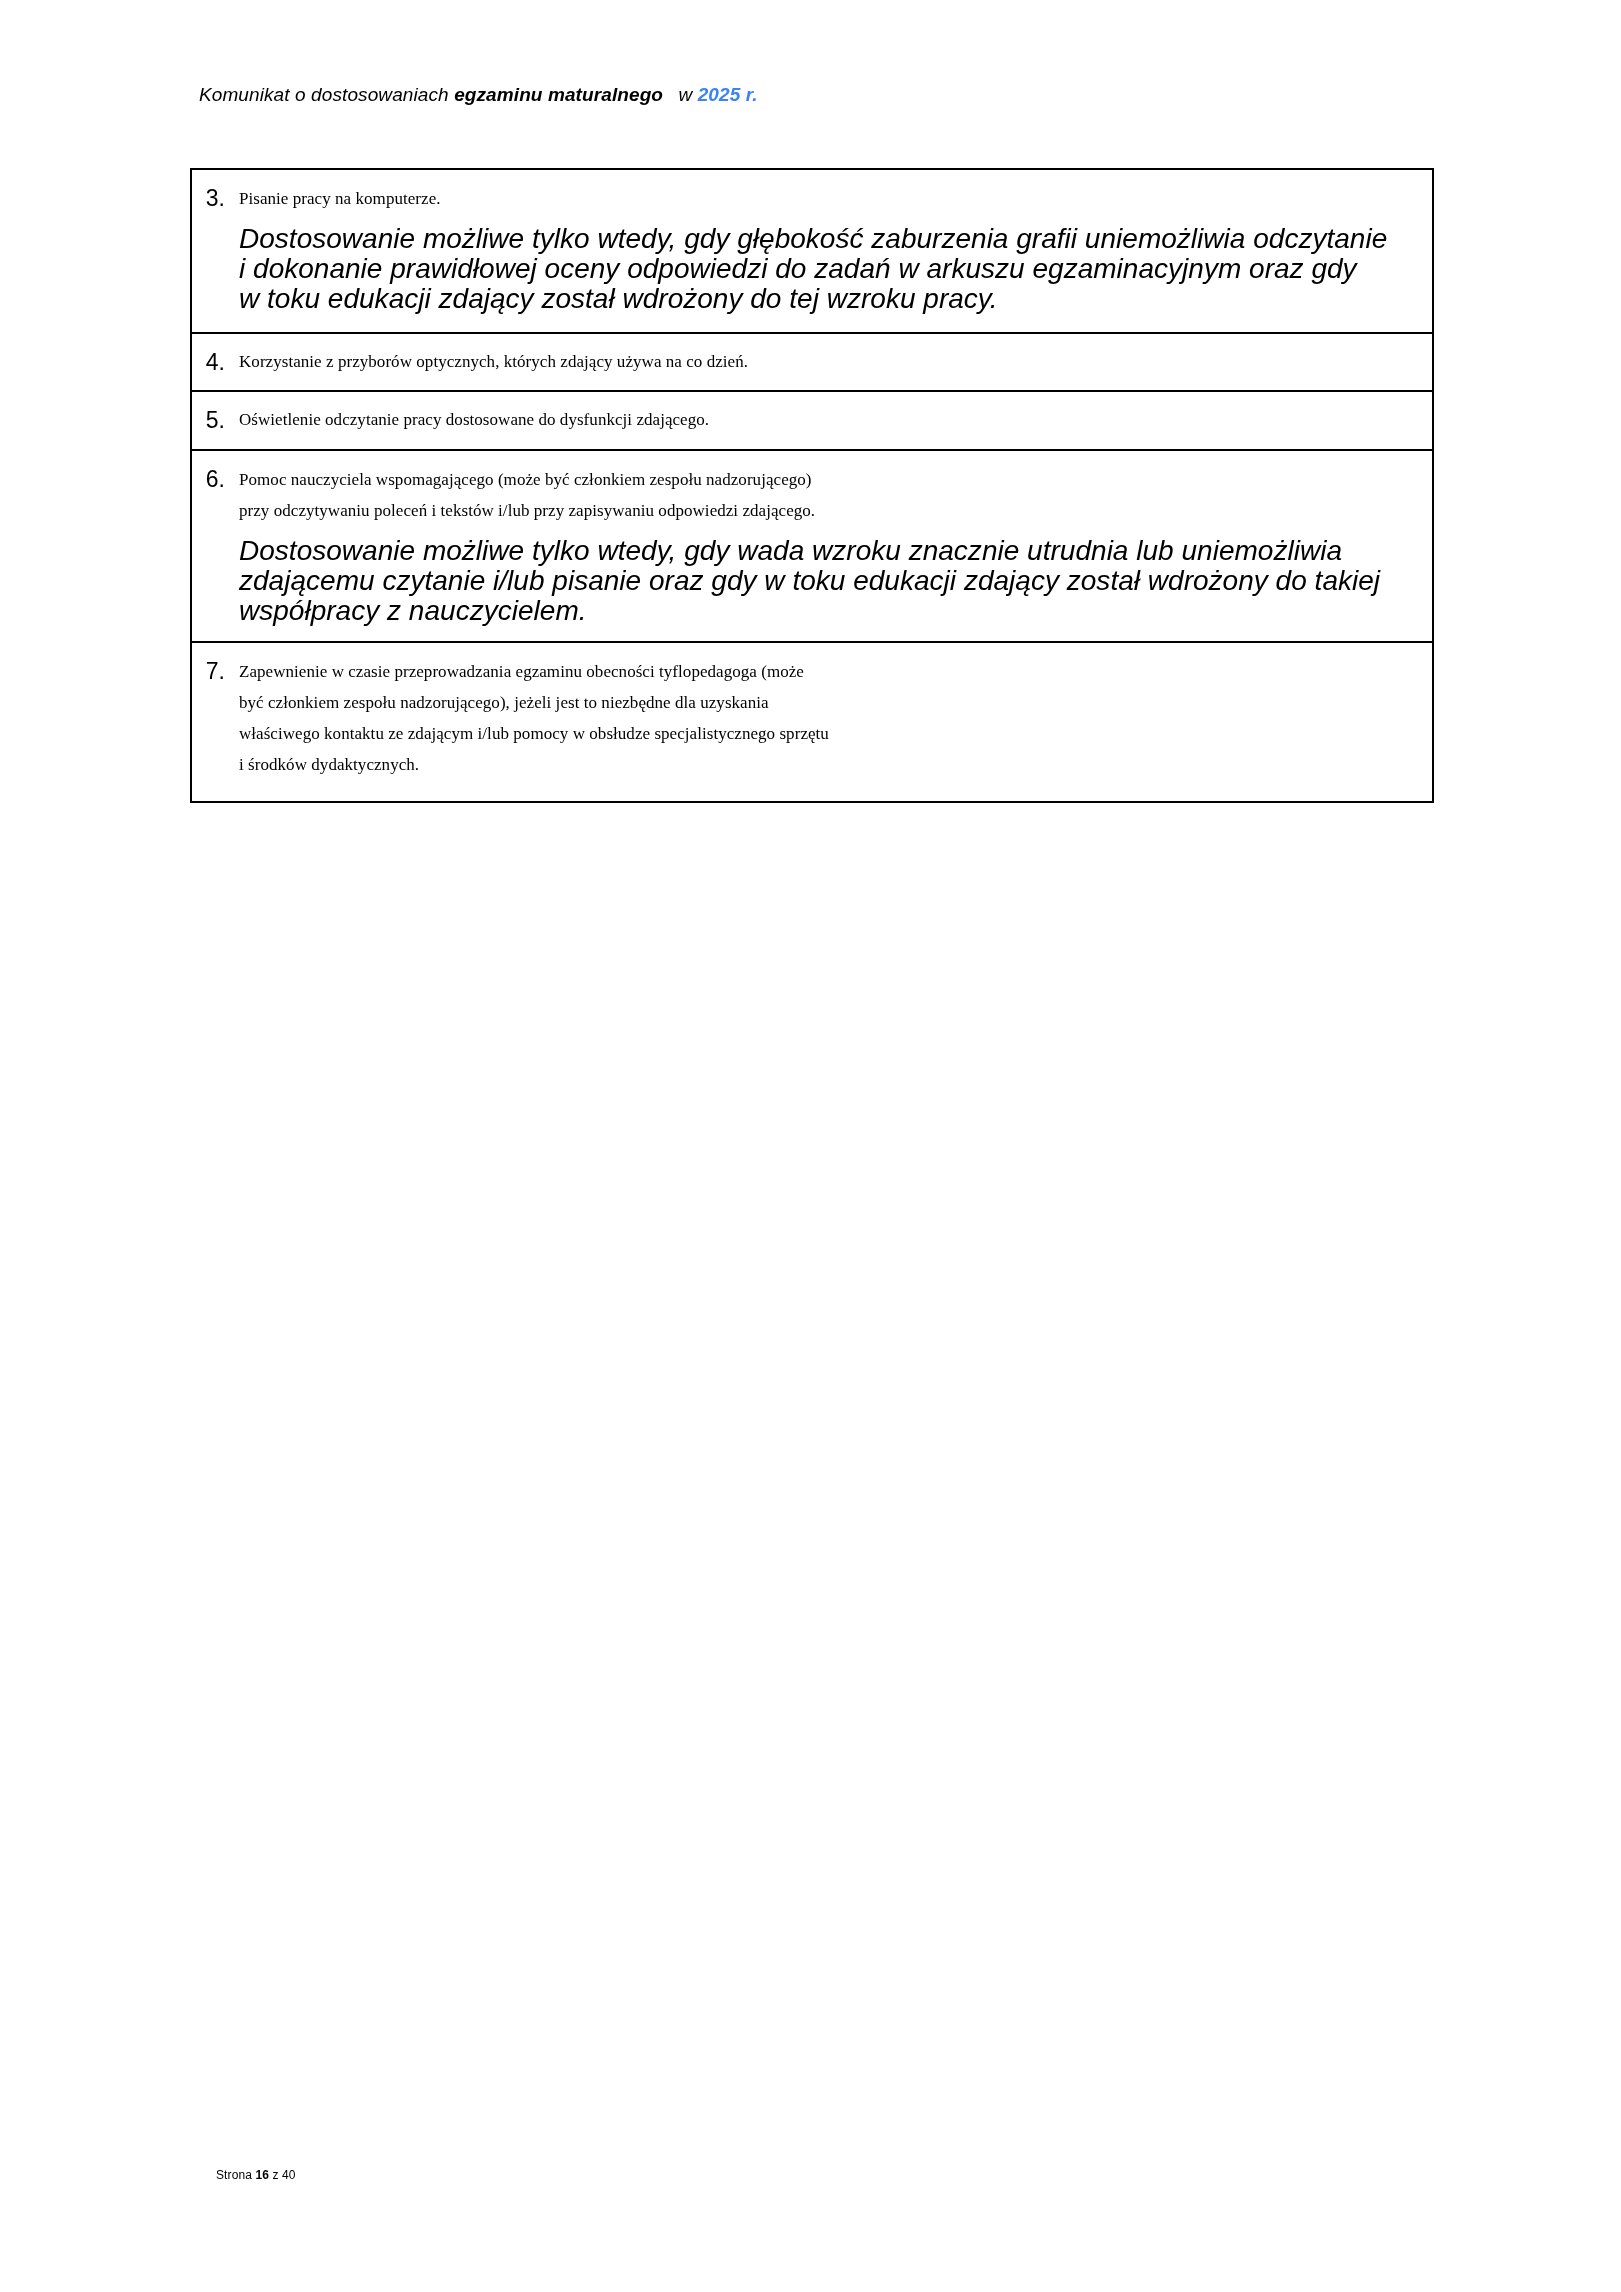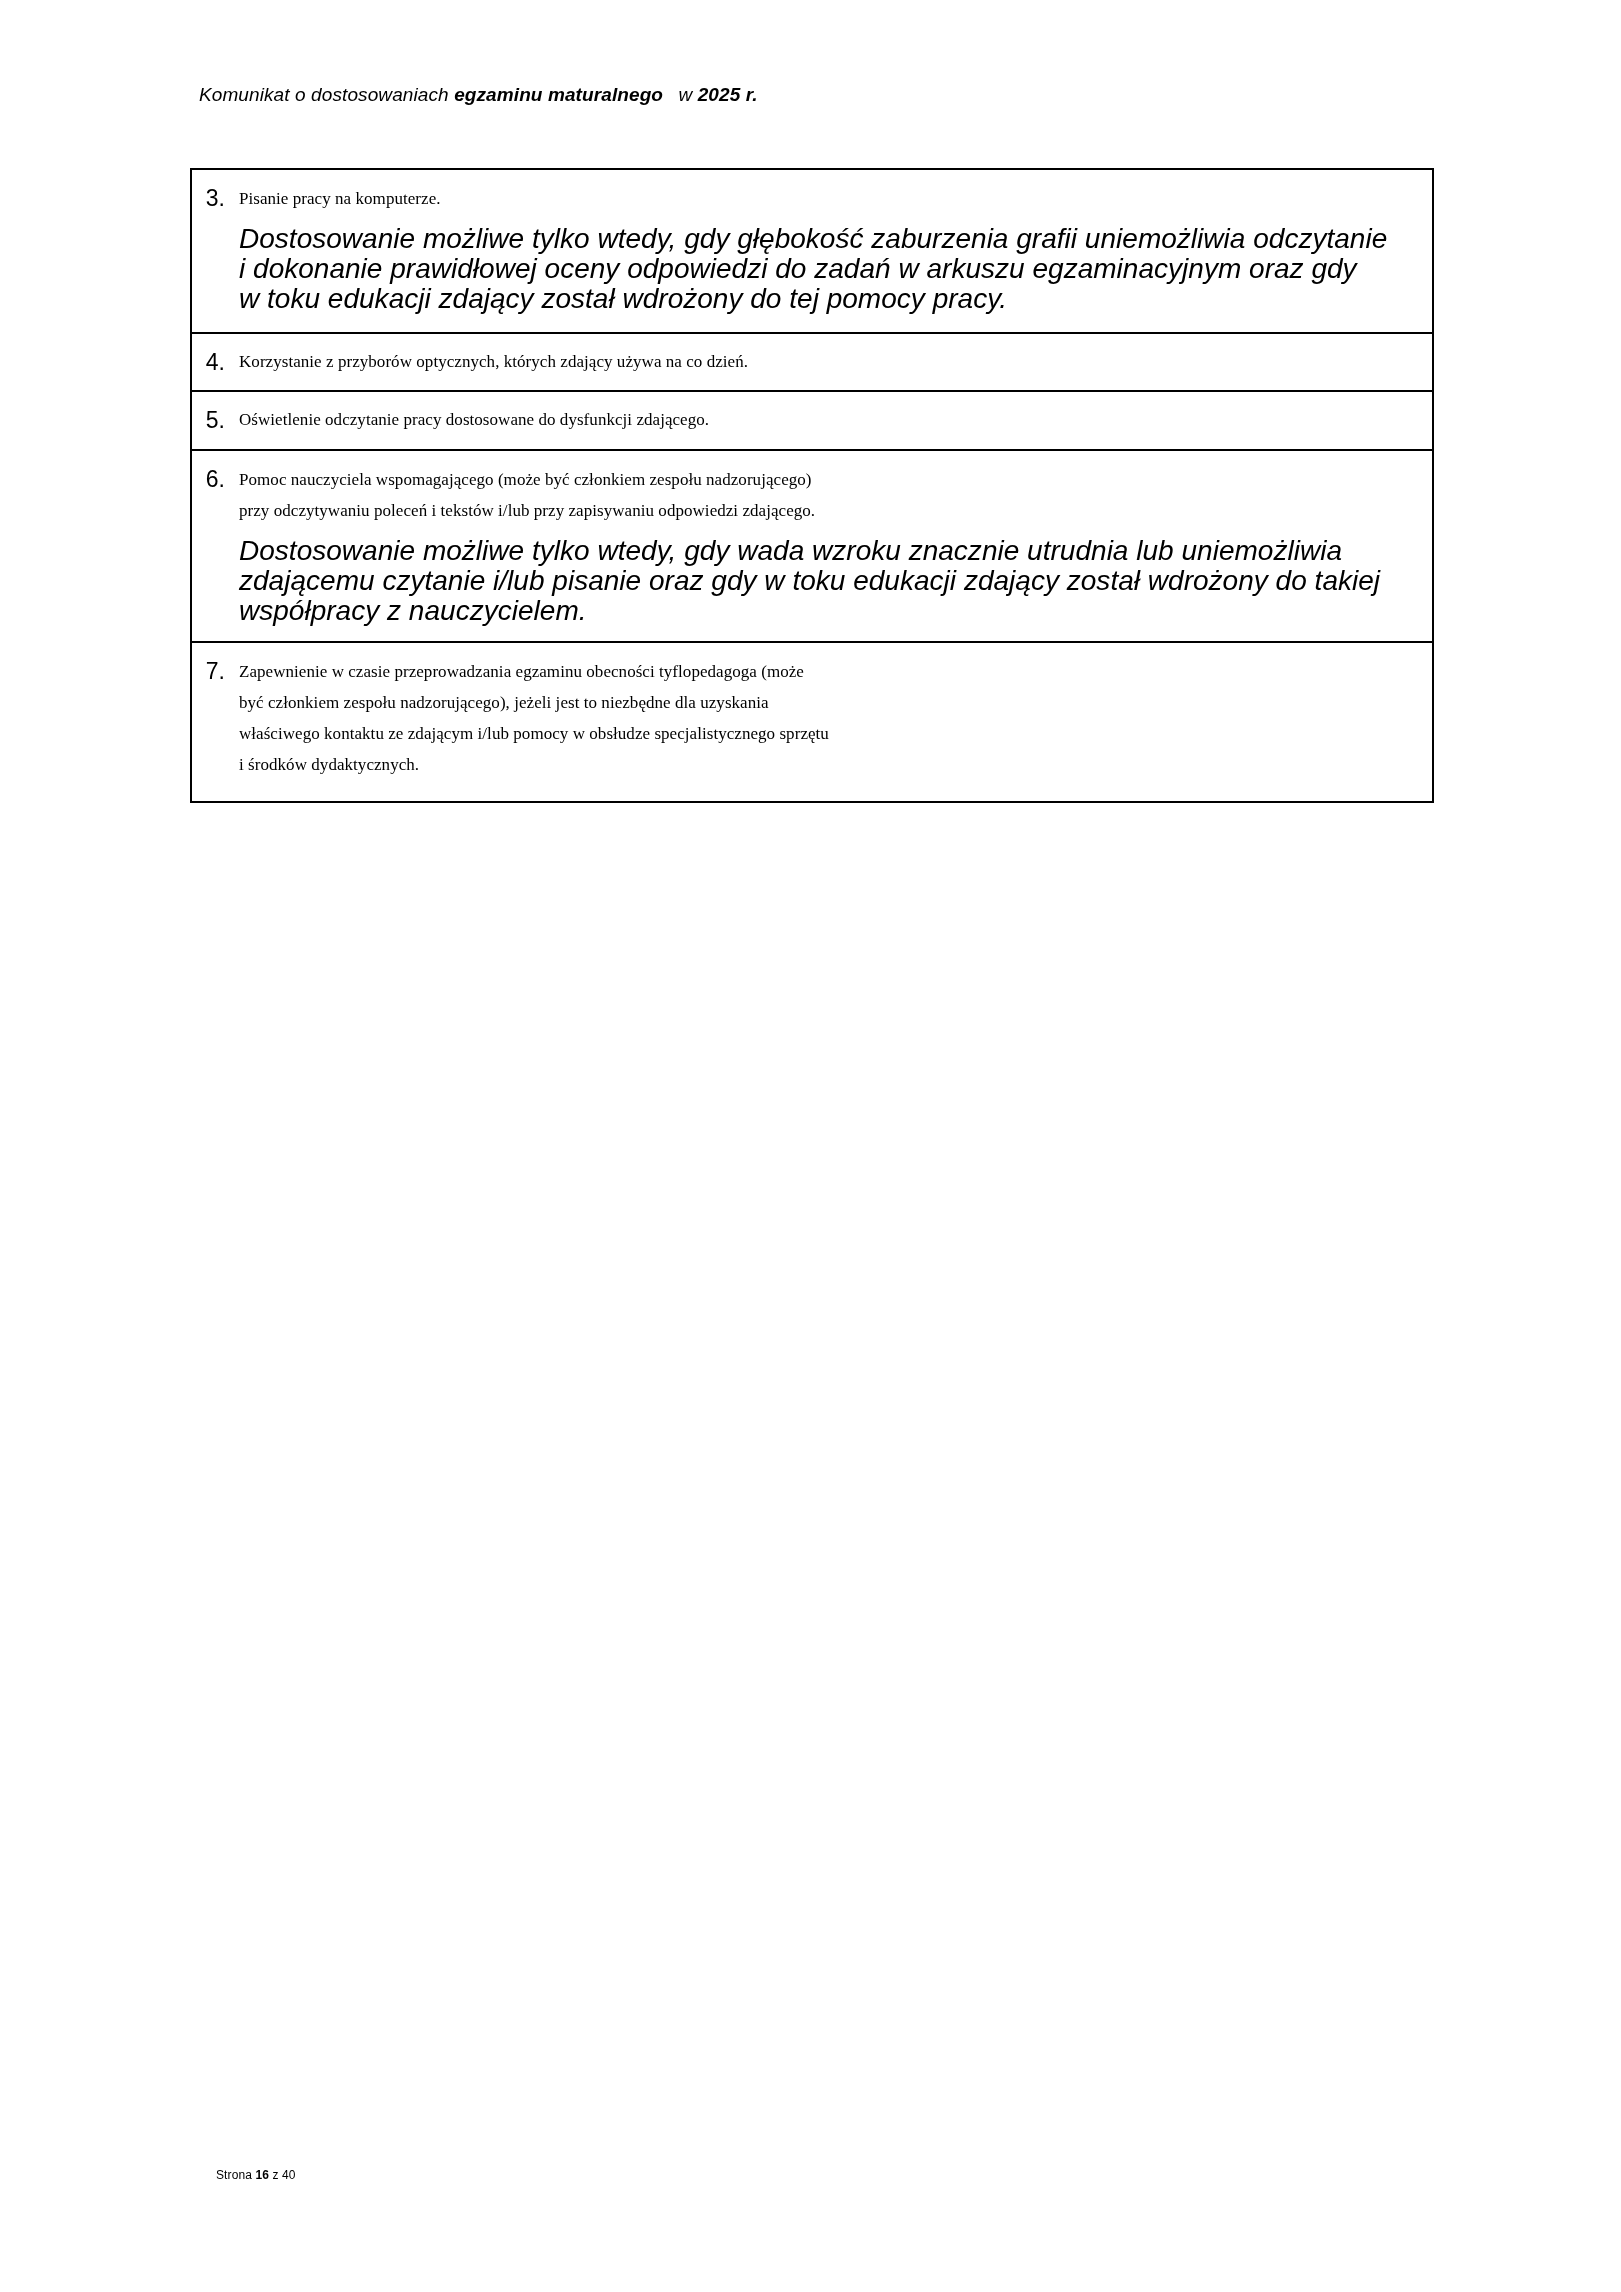--- a/index.html
+++ b/index.html
@@ -24,21 +24,21 @@
     position: absolute;
     left: 189px;
     top: 84px;
     font-size: 19px;
     font-style: italic;
     letter-spacing: 0.1px;
     white-space: nowrap;
   }
   .doc-header .hdr-plain { font-weight: normal; margin-left: 10px; }
   .doc-header .hdr-bold  { font-weight: bold; }
-  .doc-header .hdr-year  { font-weight: bold; color: #000000; }
+  .doc-header .hdr-year  { font-weight: bold; color: #3b82f6; }
 
   
   .adapt-table {
     position: absolute;
     left: 190px;
     top: 168px;
     width: 1244px;
     border: 2px solid #000000;
     box-sizing: border-box;
   }
@@ -109,21 +109,21 @@
 
   <div class="adapt-table">
 
     <div class="adapt-row row-3">
       <div class="row-num">3.</div>
       <div class="row-body">
         <div class="row-main">Pisanie pracy na komputerze.</div>
         <div class="row-note">
           <div>Dostosowanie możliwe tylko wtedy, gdy głębokość zaburzenia grafii uniemożliwia odczytanie</div>
           <div>i dokonanie prawidłowej oceny odpowiedzi do zadań w arkuszu egzaminacyjnym oraz gdy</div>
-          <div>w toku edukacji zdający został wdrożony do tej pomocy pracy.</div>
+          <div>w toku edukacji zdający został wdrożony do tej wzroku pracy.</div>
         </div>
       </div>
     </div>
 
     <div class="adapt-row row-4">
       <div class="row-num">4.</div>
       <div class="row-body">
         <div class="row-main">Korzystanie z przyborów optycznych, których zdający używa na co dzień.</div>
       </div>
     </div>

